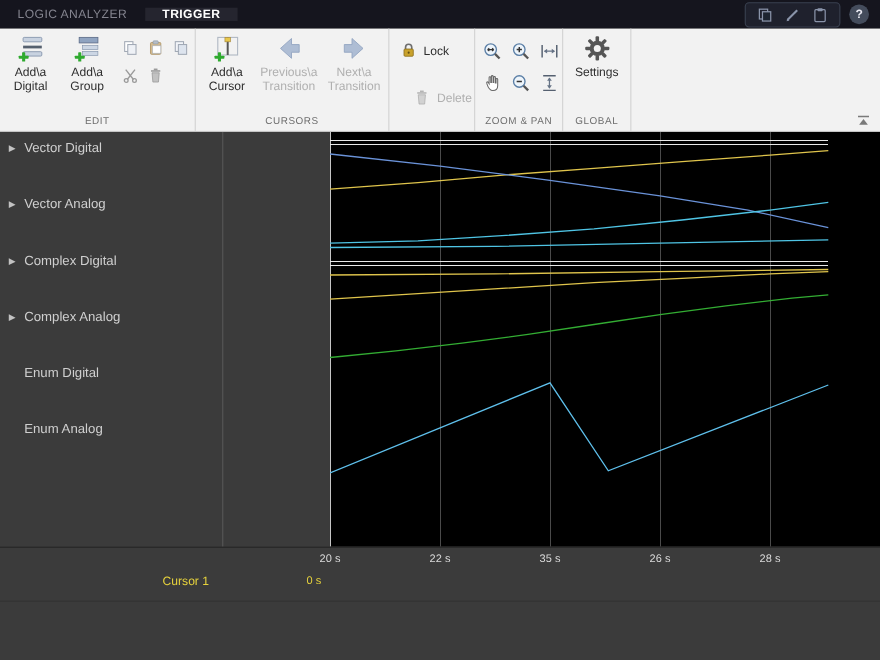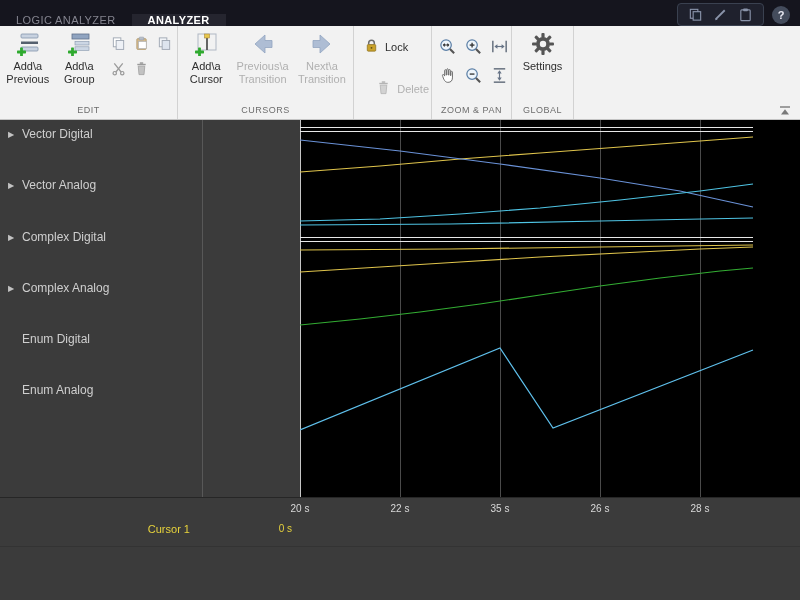--- a/index.html
+++ b/index.html
@@ -1,20 +1,20 @@
 <!DOCTYPE html>
 <html><head>
 <meta charset="utf-8">
 <style>
   * { margin:0; padding:0; box-sizing:border-box; }
   html,body { width:800px; height:600px; overflow:hidden; }
   body { font-family:"Liberation Sans","DejaVu Sans",sans-serif; background:#3b3b3b; position:relative; }
 
   
-  .tabbar { position:absolute; top:0; left:0; width:800px; height:26px; background:#15151e; display:flex; align-items:flex-end; }
+  .tabbar { position:absolute; top:0; left:0; width:800px; height:26px; background:#15151e; display:flex; align-items:center; }
   .tab { display:flex; align-items:center; padding:0 16px; font-size:11px; letter-spacing:.4px; cursor:default; }
   .tab-inactive { color:#84848f; }
   .tab-active { color:#ffffff; background:#25252f; font-weight:bold; }
   .tabbar-right { margin-left:auto; display:flex; align-items:center; gap:8px; padding-right:10px; }
   .qab { display:flex; align-items:center; gap:10px; background:rgba(130,150,190,0.10); border:1px solid #3a4150; border-radius:4px; padding:3px 10px; }
   .qab svg { display:block; }
   .help-btn { width:18px; height:18px; border-radius:50%; background:#444c5c; color:#e9e9f2; font-size:11px; font-weight:bold; display:flex; align-items:center; justify-content:center; }
 
   
   .toolstrip { position:absolute; top:26px; left:0; width:800px; height:94px; background:#f2f2f2; display:flex; border-bottom:1px solid #c4c4c4; }
@@ -57,21 +57,21 @@
   .hr2 { position:absolute; top:48px; left:0; width:800px; height:1px; background:#333333; }
 </style>
 </head>
 <body>
 
 <div class="tabbar">
   <div class="tab tab-inactive">
       <span>LOGIC ANALYZER</span>
     </div>
   <div class="tab tab-active">
-      <span>ANALYZER</span>
+      <span>TRIGGER</span>
     </div>
   <div class="tabbar-right">
     <div class="qab">
       <span>
           <svg width="15" height="15" viewBox="0 0 16 16">
             <rect x="2.5" y="2.5" width="8" height="9.5" fill="none" stroke="#8a94aa" stroke-width="1.2"></rect>
             <rect x="5.5" y="5" width="8" height="9" fill="#1d2430" stroke="#8a94aa" stroke-width="1.2"></rect>
           </svg>
         </span>
       <span>
@@ -101,21 +101,21 @@
         <span class="icn"><svg viewBox="0 0 24 24" width="24" height="24">
               <rect x="5" y="2" width="17" height="4" rx="1" fill="#c8d2e0" stroke="#8494ac" stroke-width="0.8"></rect>
               <rect x="5" y="9.5" width="17" height="2.5" fill="#55606e"></rect>
               <rect x="5" y="15" width="17" height="4" rx="1" fill="#c8d2e0" stroke="#8494ac" stroke-width="0.8"></rect>
               <g fill="#2faa2f">
                 <rect x="1" y="18.6" width="9" height="2.8" rx="0.6"></rect>
                 <rect x="4.1" y="15.5" width="2.8" height="9" rx="0.6"></rect>
               </g>
             </svg></span>
         <span>Add\a</span>
-        <span>Previous</span>
+        <span>Digital</span>
       </div>
       <div class="big-btn w54">
         <span class="icn"><svg viewBox="0 0 24 24" width="24" height="24">
               <rect x="5" y="2" width="17" height="5" fill="#8fa3c0" stroke="#60708c" stroke-width="0.8"></rect>
               <rect x="8" y="9.5" width="14" height="3.5" fill="#ccd6e4" stroke="#8494ac" stroke-width="0.6"></rect>
               <rect x="8" y="14.8" width="14" height="3.5" fill="#ccd6e4" stroke="#8494ac" stroke-width="0.6"></rect>
               <g fill="#2faa2f">
                 <rect x="1" y="18.6" width="9" height="2.8" rx="0.6"></rect>
                 <rect x="4.1" y="15.5" width="2.8" height="9" rx="0.6"></rect>
               </g>

